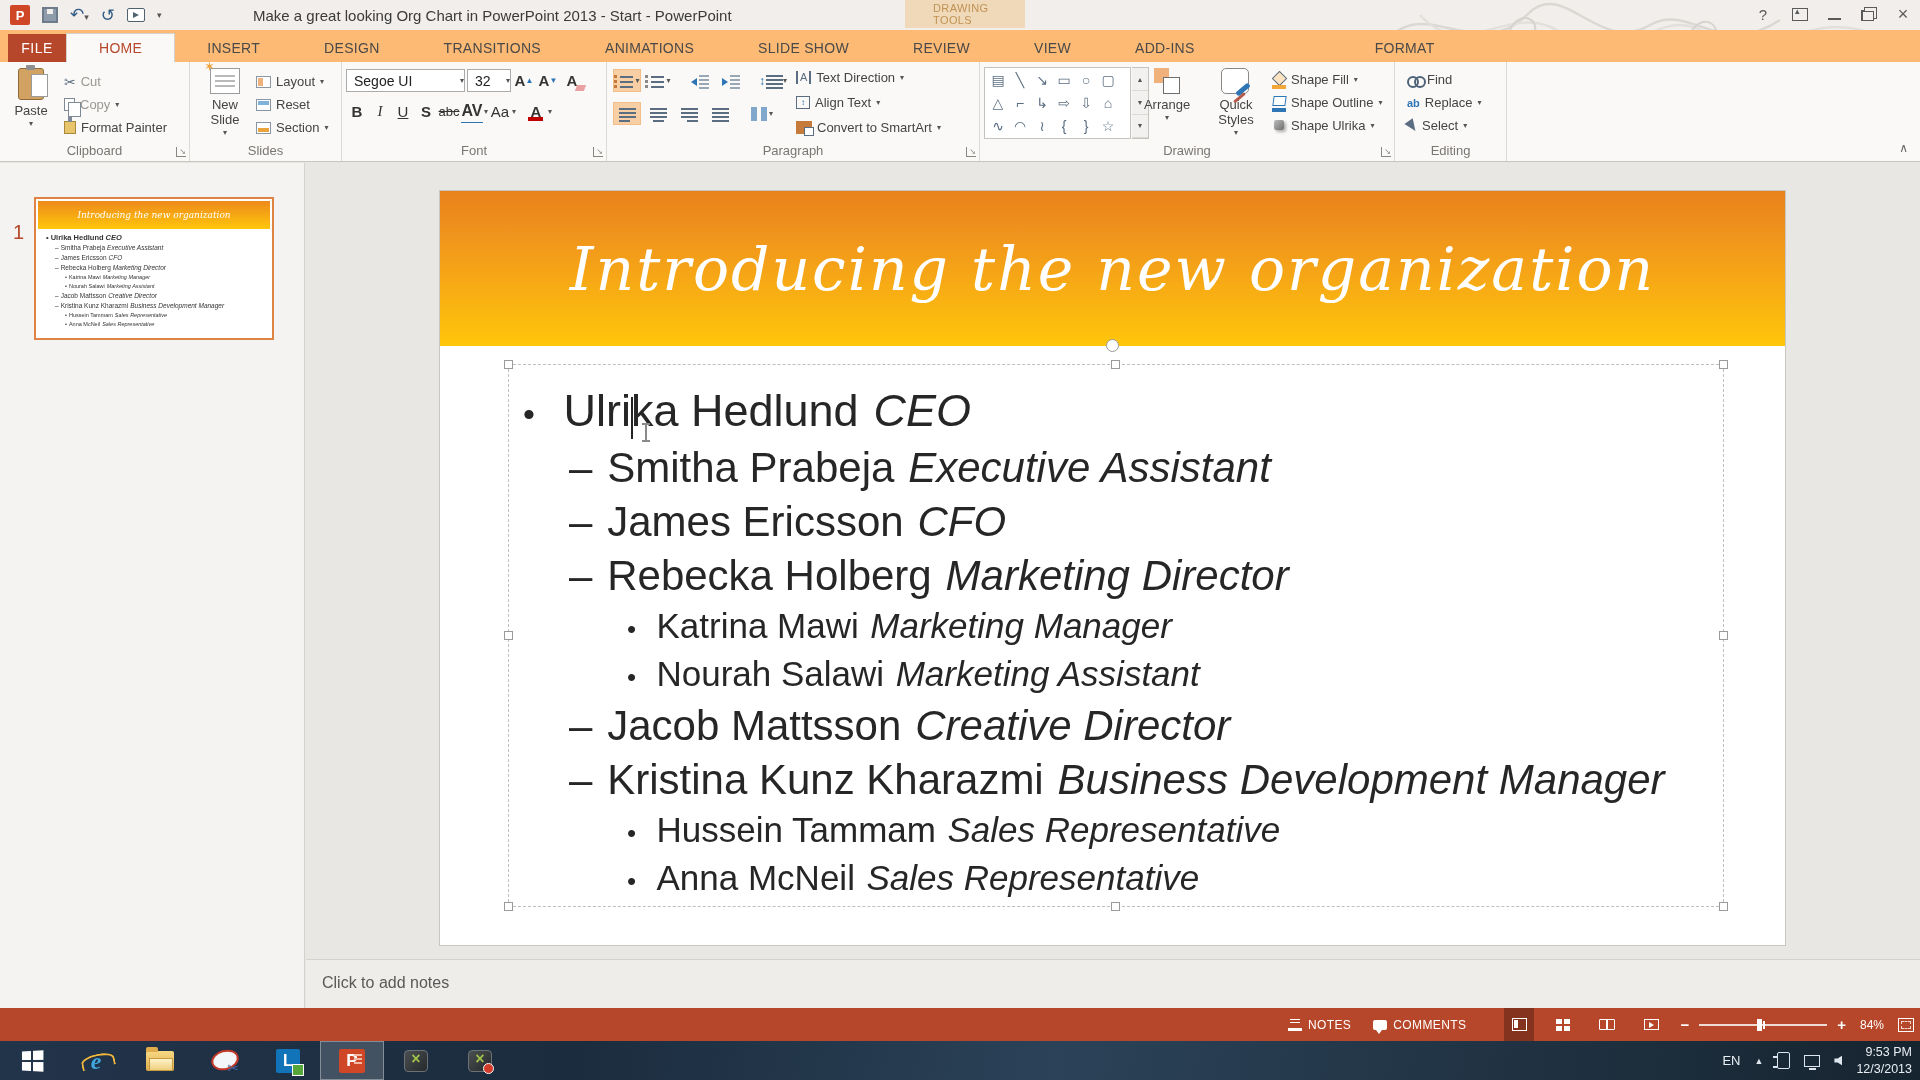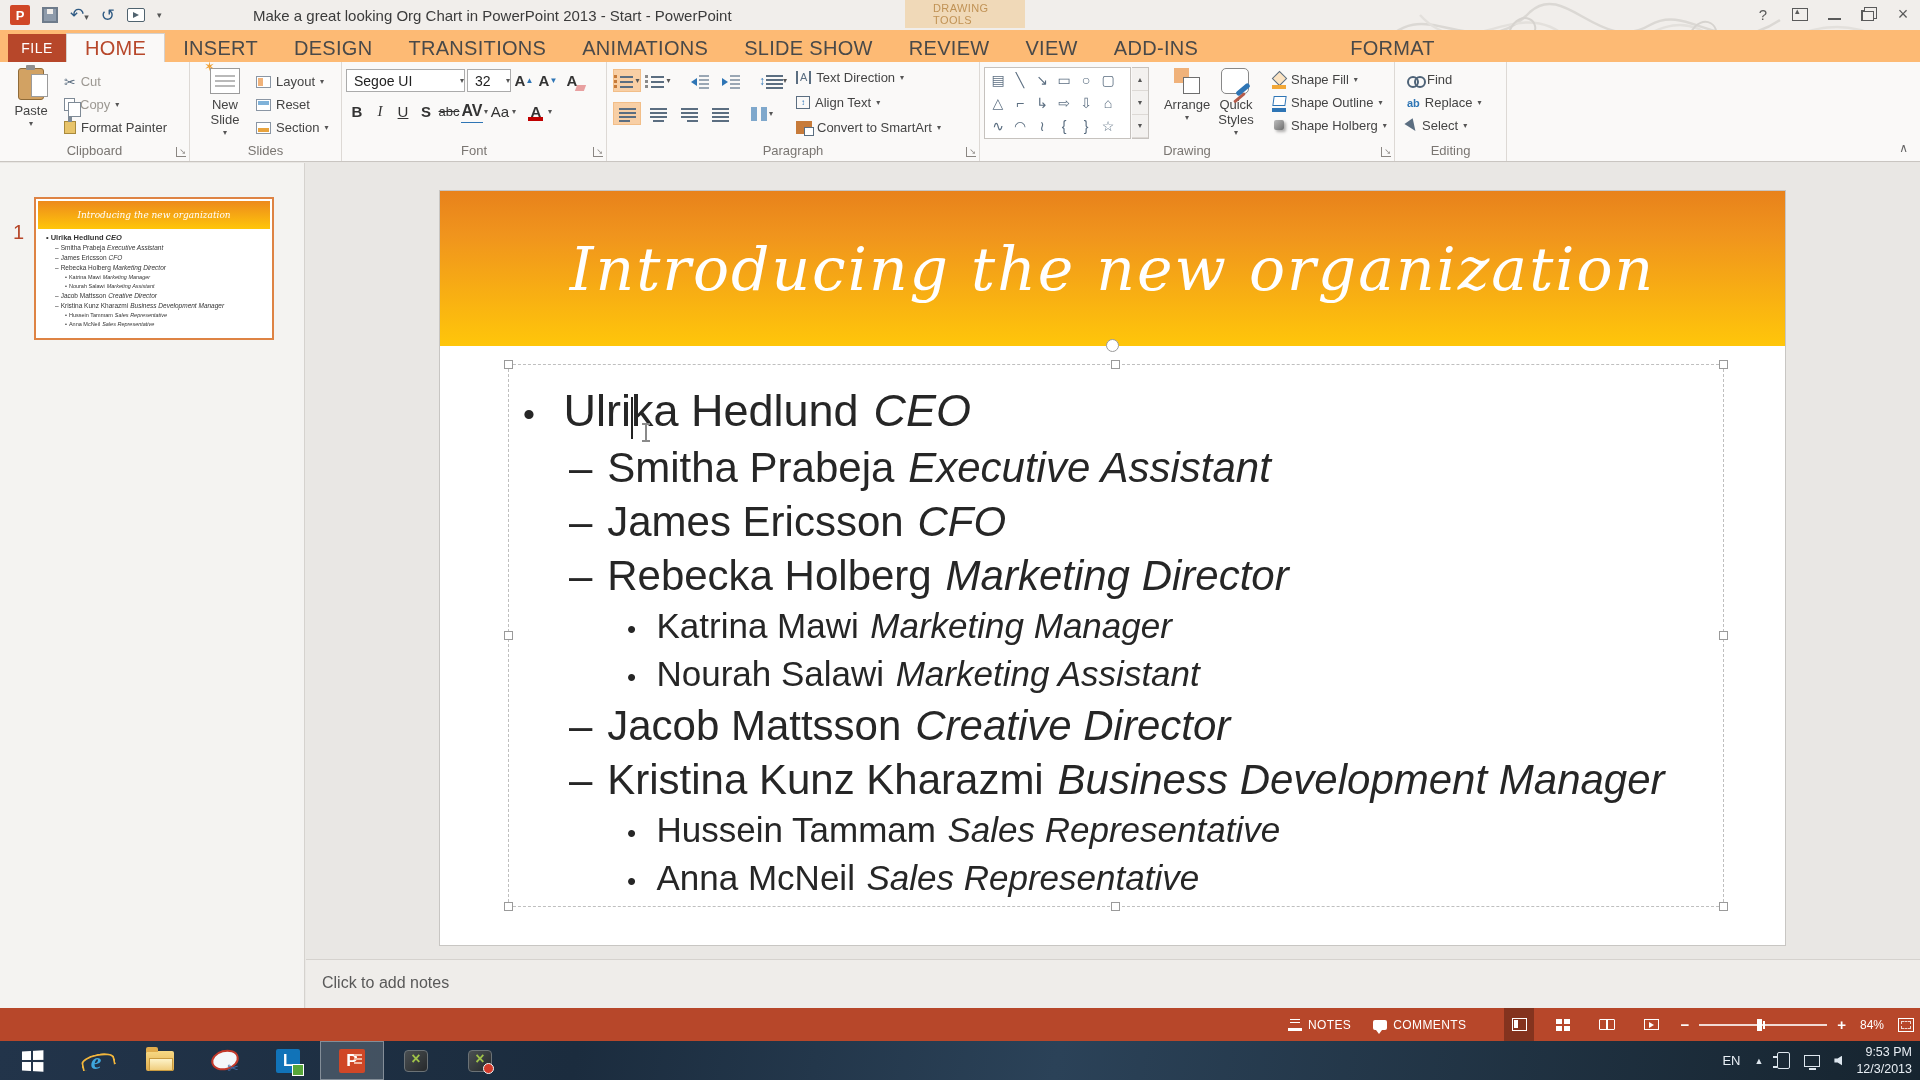--- a/index.html
+++ b/index.html
@@ -28,21 +28,21 @@
   .wc-restore { width:13px; height:11px; border:1.5px solid #5A5A5A; position:relative; margin-top:2px; background:#F1EEEB; }
   .wc-restore::before { content:""; position:absolute; left:2px; top:-4px; width:11px; height:10px; border:1.5px solid #5A5A5A; background:#F1EEEB; }
   .wc-restore::after { content:""; position:absolute; left:0; top:0; width:10px; height:8px; background:#F1EEEB; border:1px solid #5A5A5A; }
   .user-chip { position:absolute; right:10px; top:31px; display:flex; align-items:center; gap:7px; font-size:14px; color:#444; }
   .avatar { width:26px; height:26px; border-radius:2px; background:radial-gradient(circle at 50% 38%, #E8C49A 0 38%, #B98D5E 52%, #6E5136 75%, #403022 100%); }
 
   
   .tabrow { position:absolute; left:0; top:30px; width:1920px; height:32px; background:#fdba74; display:flex; align-items:flex-end; }
   .file-tab { width:58px; height:28px; margin-left:8px; background:#B7472A; color:#fff; font-size:14px; display:flex; align-items:center; justify-content:center; letter-spacing:0.5px; }
   .rtabs { display:flex; align-items:flex-end; height:32px; }
-  .rtab { height:28px; padding:0 18px; font-size:20px; color:#494949; display:flex; align-items:center; letter-spacing:0.3px; white-space:nowrap;margin-top:46px; }
+  .rtab { height:28px; padding:0 32px; font-size:14px; color:#494949; display:flex; align-items:center; letter-spacing:0.3px; white-space:nowrap;margin-top:46px; }
   .rtab.active { background:#FAF9F8; border:1px solid #D5D1CD; border-bottom:none; color:#B7472A; height:29px; }
   .rtab.contextual { margin-left:116px; }
 
   
   .ribbon { position:absolute; left:0; top:62px; width:1920px; height:100px; background:#FAF9F8; border-bottom:1px solid #C9C5C1; }
   .rgroup { position:absolute; top:0; height:99px; border-right:1px solid #DDD9D5; }
   .rgroup .glabel { position:absolute; bottom:3px; left:0; right:0; text-align:center; font-size:13px; color:#7A7672; }
   .launcher { position:absolute; right:3px; bottom:4px; width:10px; height:10px; border-left:1px solid #8A8682; border-bottom:1px solid #8A8682; }
   .launcher::after { content:"↘"; position:absolute; right:0px; bottom:0px; font-size:8px; color:#8A8682; line-height:1; }
   .bigbtn { position:absolute; top:4px; width:58px; height:74px; display:flex; flex-direction:column; align-items:center; justify-content:flex-start; font-size:13px; color:#444; text-align:center; line-height:1.15; }
@@ -494,21 +494,21 @@
           <span class="shape-cell">≀</span>
           <span class="shape-cell">{</span>
           <span class="shape-cell">}</span>
           <span class="shape-cell">☆</span>
         </div>
       <div class="gal-scroll">
         <span>▲</span>
         <span>▼</span>
         <span>▼</span>
       </div>
-      <div class="bigbtn" style="left:180px; width:54px">
+      <div class="bigbtn" style="left:160px; width:54px">
         <span class="bic arrange-ic"></span>
         <span>Arrange</span>
           <span class="drop">▾</span>
       </div>
       <div class="bigbtn" style="left:228px; width:56px">
         <span class="bic qs-ic"></span>
         <span>Quick Styles</span>
           <span class="drop">▾</span>
       </div>
       <div class="stack" style="left:288px; top:6px;">
@@ -517,21 +517,21 @@
             <span>Shape Fill</span>
             <span class="drop">▾</span>
           </div>
         <div class="smallbtn">
             <span class="so-ic"></span>
             <span>Shape Outline</span>
             <span class="drop">▾</span>
           </div>
         <div class="smallbtn">
             <span class="se-ic"></span>
-            <span>Shape Holberg</span>
+            <span>Shape Ulrika</span>
             <span class="drop">▾</span>
           </div>
       </div>
       <div class="glabel">Drawing</div>
       <span class="launcher"></span>
     </div>
 
     <div class="rgroup g-edit" style="border-right:1px solid #DDD9D5;">
       <div class="stack" style="left:8px; top:6px;">
         <div class="smallbtn">

